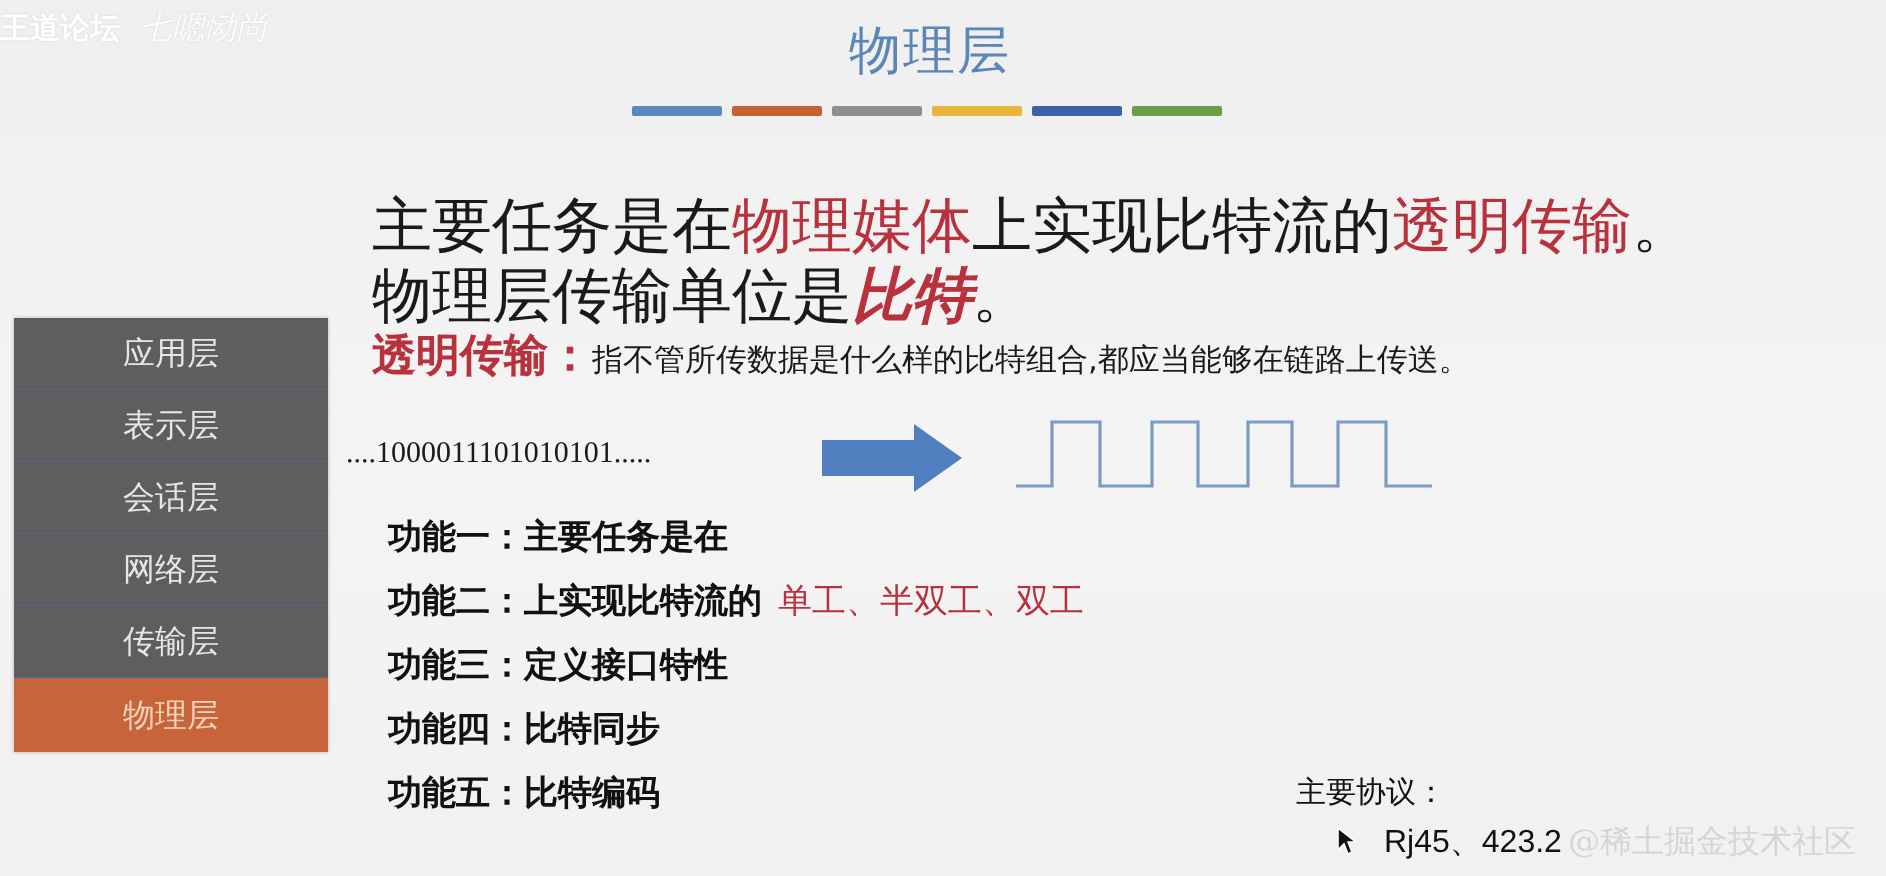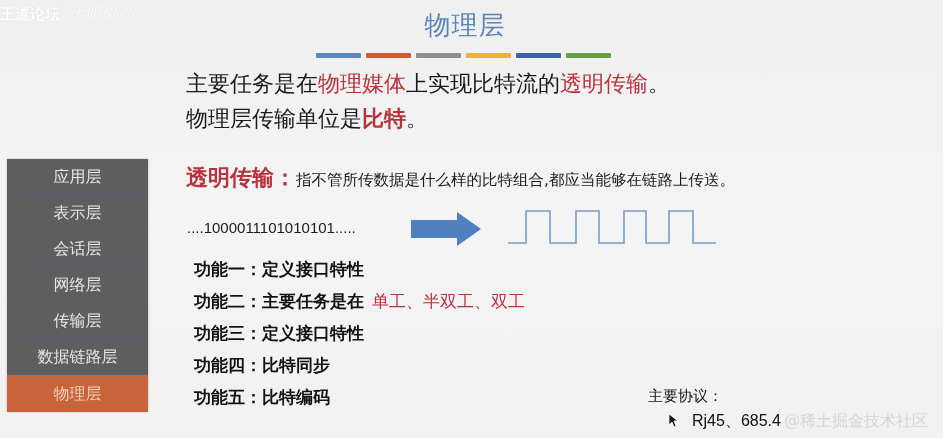--- a/index.html
+++ b/index.html
@@ -57,63 +57,63 @@
       gap: 5px;
     }
     .color-bars .bar {
       width: 45px;
       height: 5px;
       border-radius: 1px;
     }
     .main-text {
       position: absolute;
       left: 186px;
-      top: 66px;
-      font-size: 22px;
+      top: 96px;
+      font-size: 30px;
       color: #1a1a1a;
       line-height: 35px;
     }
     .red { color: #b8323e; }
-    .red-bold { color: #b8323e; font-weight: bold; }
+    .red-bold { color: #b8323e; font-weight: bold; font-style: italic; }
     .def-line {
       position: absolute;
       left: 186px;
       top: 163px;
       font-size: 15.5px;
       color: #1a1a1a;
       white-space: nowrap;
     }
     .def-line .def-term {
       color: #b8323e;
       font-weight: bold;
       font-size: 22px;
     }
     .bits {
       position: absolute;
-      left: 187px;
+      left: 173px;
       top: 219px;
-      font-family: Liberation Sans, sans-serif;
+      font-family: Liberation Serif, serif;
       font-size: 15px;
       color: #1a1a1a;
     }
     .arrow {
       position: absolute;
       left: 411px;
       top: 212px;
     }
     .wave {
       position: absolute;
       left: 506px;
       top: 208px;
     }
     .layer-stack {
       position: absolute;
       left: 7px;
       top: 159px;
-      width: 141px;
+      width: 157px;
       background: #5c5c5c;
       box-shadow: 0 0 2px rgba(0,0,0,0.25);
     }
     .layer {
       height: 36px;
       line-height: 36px;
       text-align: center;
       font-size: 16px;
       color: #e6e6e6;
       background: #5e5e5e;
@@ -220,45 +220,44 @@
       <polyline fill="none" stroke="#7b9bc4" stroke-width="1.6" points="2,35 20,35 20,3 44,3 44,35 70,35 70,3 93,3 93,35 118,35 118,3 140,3 140,35 163,35 163,3 187,3 187,35 210,35"></polyline>
     </svg>
   </div>
 
   <div class="layer-stack">
     <div class="layer">应用层</div>
     <div class="layer">表示层</div>
     <div class="layer">会话层</div>
     <div class="layer">网络层</div>
     <div class="layer">传输层</div>
-    <div class="layer">数据链路层</div>
     <div class="layer active">物理层</div>
   </div>
 
   <div class="functions">
     <div class="func-row">
-      <span>功能一：定义接口特性</span>
-    </div>
-    <div class="func-row">
-      <span>功能二：主要任务是在</span><span class="extra">单工、半双工、双工</span>
+      <span>功能一：主要任务是在</span>
+    </div>
+    <div class="func-row">
+      <span>功能二：上实现比特流的</span><span class="extra">单工、半双工、双工</span>
     </div>
     <div class="func-row">
       <span>功能三：定义接口特性</span>
     </div>
     <div class="func-row">
       <span>功能四：比特同步</span>
     </div>
     <div class="func-row">
       <span>功能五：比特编码</span>
     </div>
   </div>
 
   <div class="protocols">
     <div>主要协议：</div>
-    <div class="plist">Rj45、685.4</div>
+    <div class="plist">Rj45、423.2</div>
   </div>
 
   <div class="cursor">
     <svg width="10" height="14" viewBox="0 0 10 14">
       <polygon points="0,0 0,11 3,8 5,13 7,12 5,7 9,7" fill="#111" stroke="#fff" stroke-width="0.8"></polygon>
     </svg>
   </div>
 
   <div class="watermark-bottom">@稀土掘金技术社区</div>
 </div>

